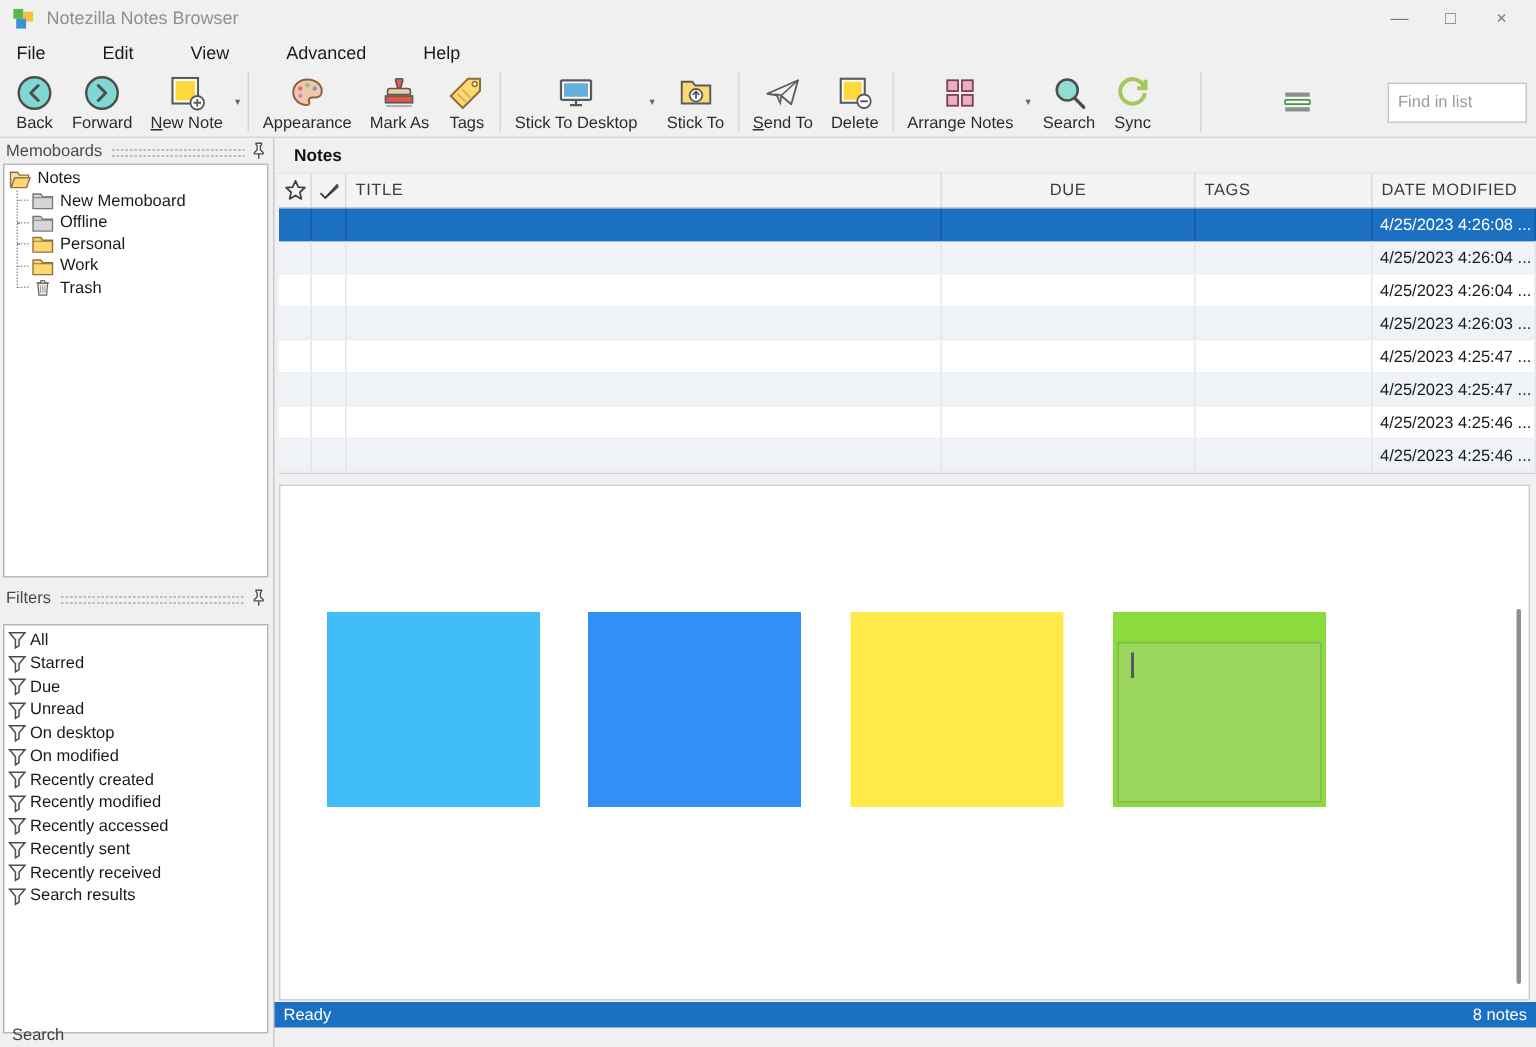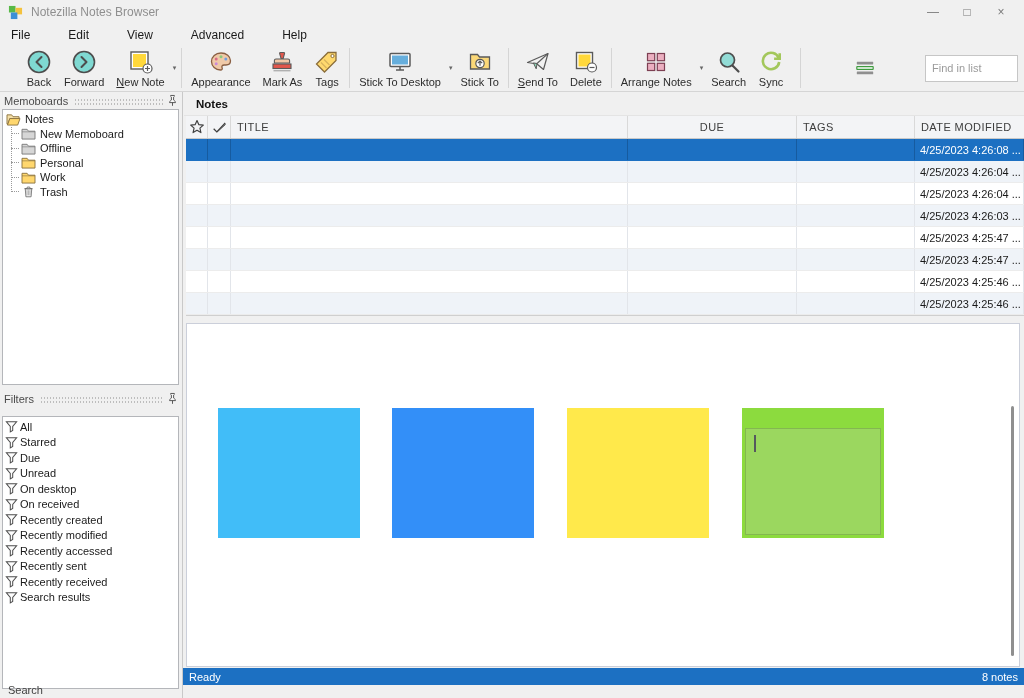--- a/index.html
+++ b/index.html
@@ -15,21 +15,21 @@
   #win-controls { margin-left:auto; display:flex; }
   .win-btn { width:34px; height:24px; display:flex; align-items:center; justify-content:center; color:#7a7a7a; font-size:12px; }
   .win-btn.close { margin-right:6px; }
 
   
   #menubar { position:absolute; top:24px; left:0; right:0; height:21px; display:flex; align-items:center; padding-left:2px;gap:20px; }
   .menu-item { padding:2px 9px; font-size:12px; color:#1a1a1a; }
 
   
   #toolbar { position:absolute; top:45px; left:0; right:0; height:47px; display:flex; align-items:center; border-bottom:1px solid #D5D5D5; }
-  #toolbar-groups { display:flex; align-items:center; height:100%; padding-left:20px; }
+  #toolbar-groups { display:flex; align-items:center; height:100%; padding-left:4px; }
   .tbtn { display:flex; flex-direction:column; align-items:center; justify-content:center; padding:1px 6px; height:44px; }
   .ticon { height:26px; display:flex; align-items:center; justify-content:center; }
   .ticon svg { width:26px; height:26px; display:block; }
   .tlabel { display:block; font-size:11px; color:#2c2c2c; margin-top:1px; white-space:nowrap; }
   .tbtn.accel .tlabel::first-letter { text-decoration:underline; }
   .tsep { width:1px; height:40px; background:#D5D5D5; margin:0 3px; }
   .tdrop { font-size:7px; color:#666; padding:0 2px; align-self:center; }
   #find-group { margin-left:auto; display:flex; align-items:center; height:100%;gap:44px; }
   #find-sep { width:1px; height:40px; background:#D5D5D5; margin-right:10px; }
   #find-list-icon svg { width:20px; height:20px; display:block; }
@@ -421,21 +421,21 @@
                 </svg>
               </span>
               <span class="filter-label">On desktop</span>
             </div>
             <div class="filter-row">
               <span class="ficon">
                 <svg viewBox="0 0 14 14">
                   <path d="M1.5 2h11L8.3 7v4.2l-2.6 1.6V7z" fill="#fdfdfd" stroke="#4d4d4d" stroke-width="1.1"></path>
                 </svg>
               </span>
-              <span class="filter-label">On received</span>
+              <span class="filter-label">On modified</span>
             </div>
             <div class="filter-row">
               <span class="ficon">
                 <svg viewBox="0 0 14 14">
                   <path d="M1.5 2h11L8.3 7v4.2l-2.6 1.6V7z" fill="#fdfdfd" stroke="#4d4d4d" stroke-width="1.1"></path>
                 </svg>
               </span>
               <span class="filter-label">Recently created</span>
             </div>
             <div class="filter-row">

